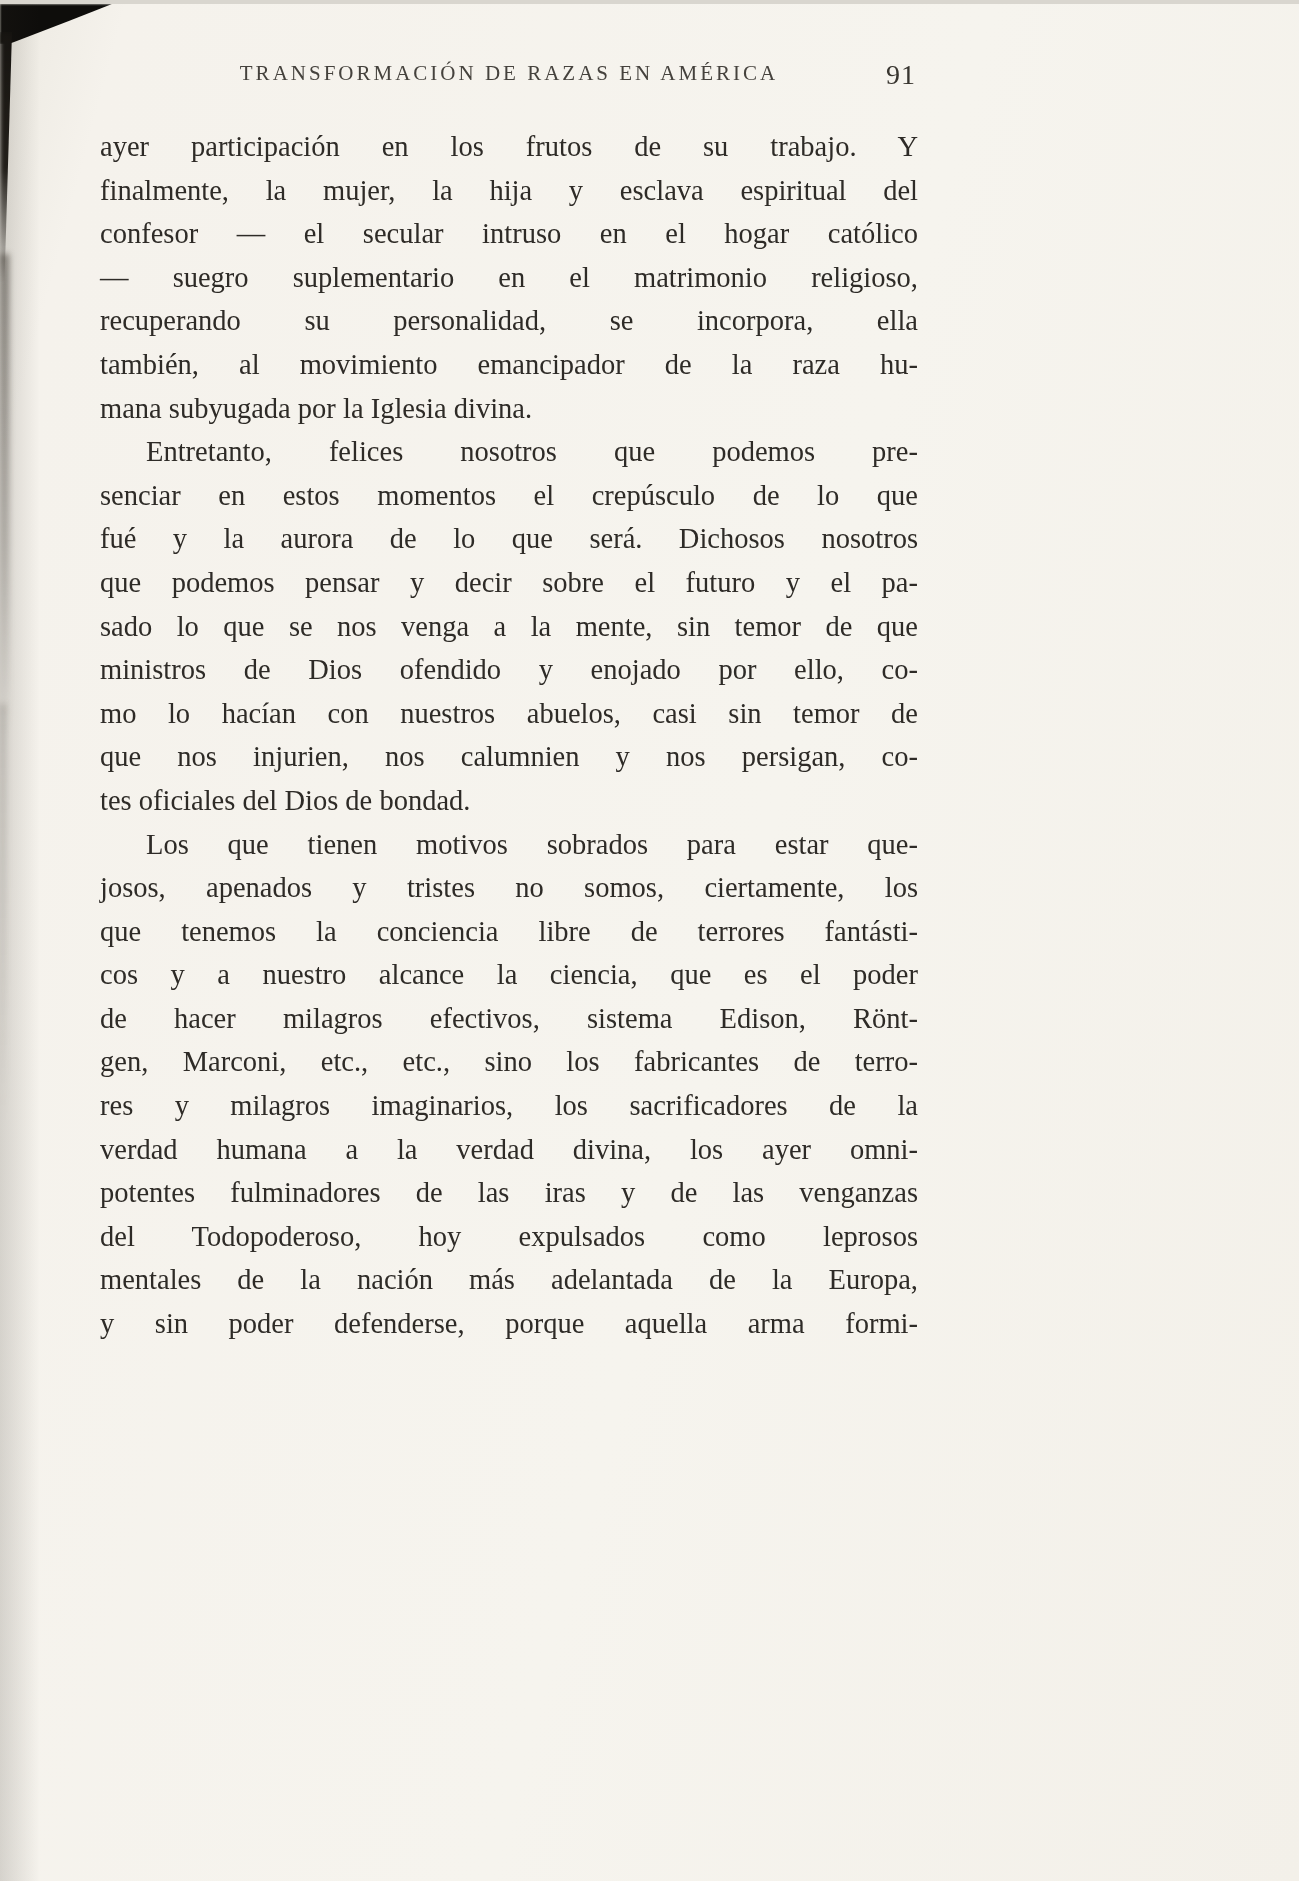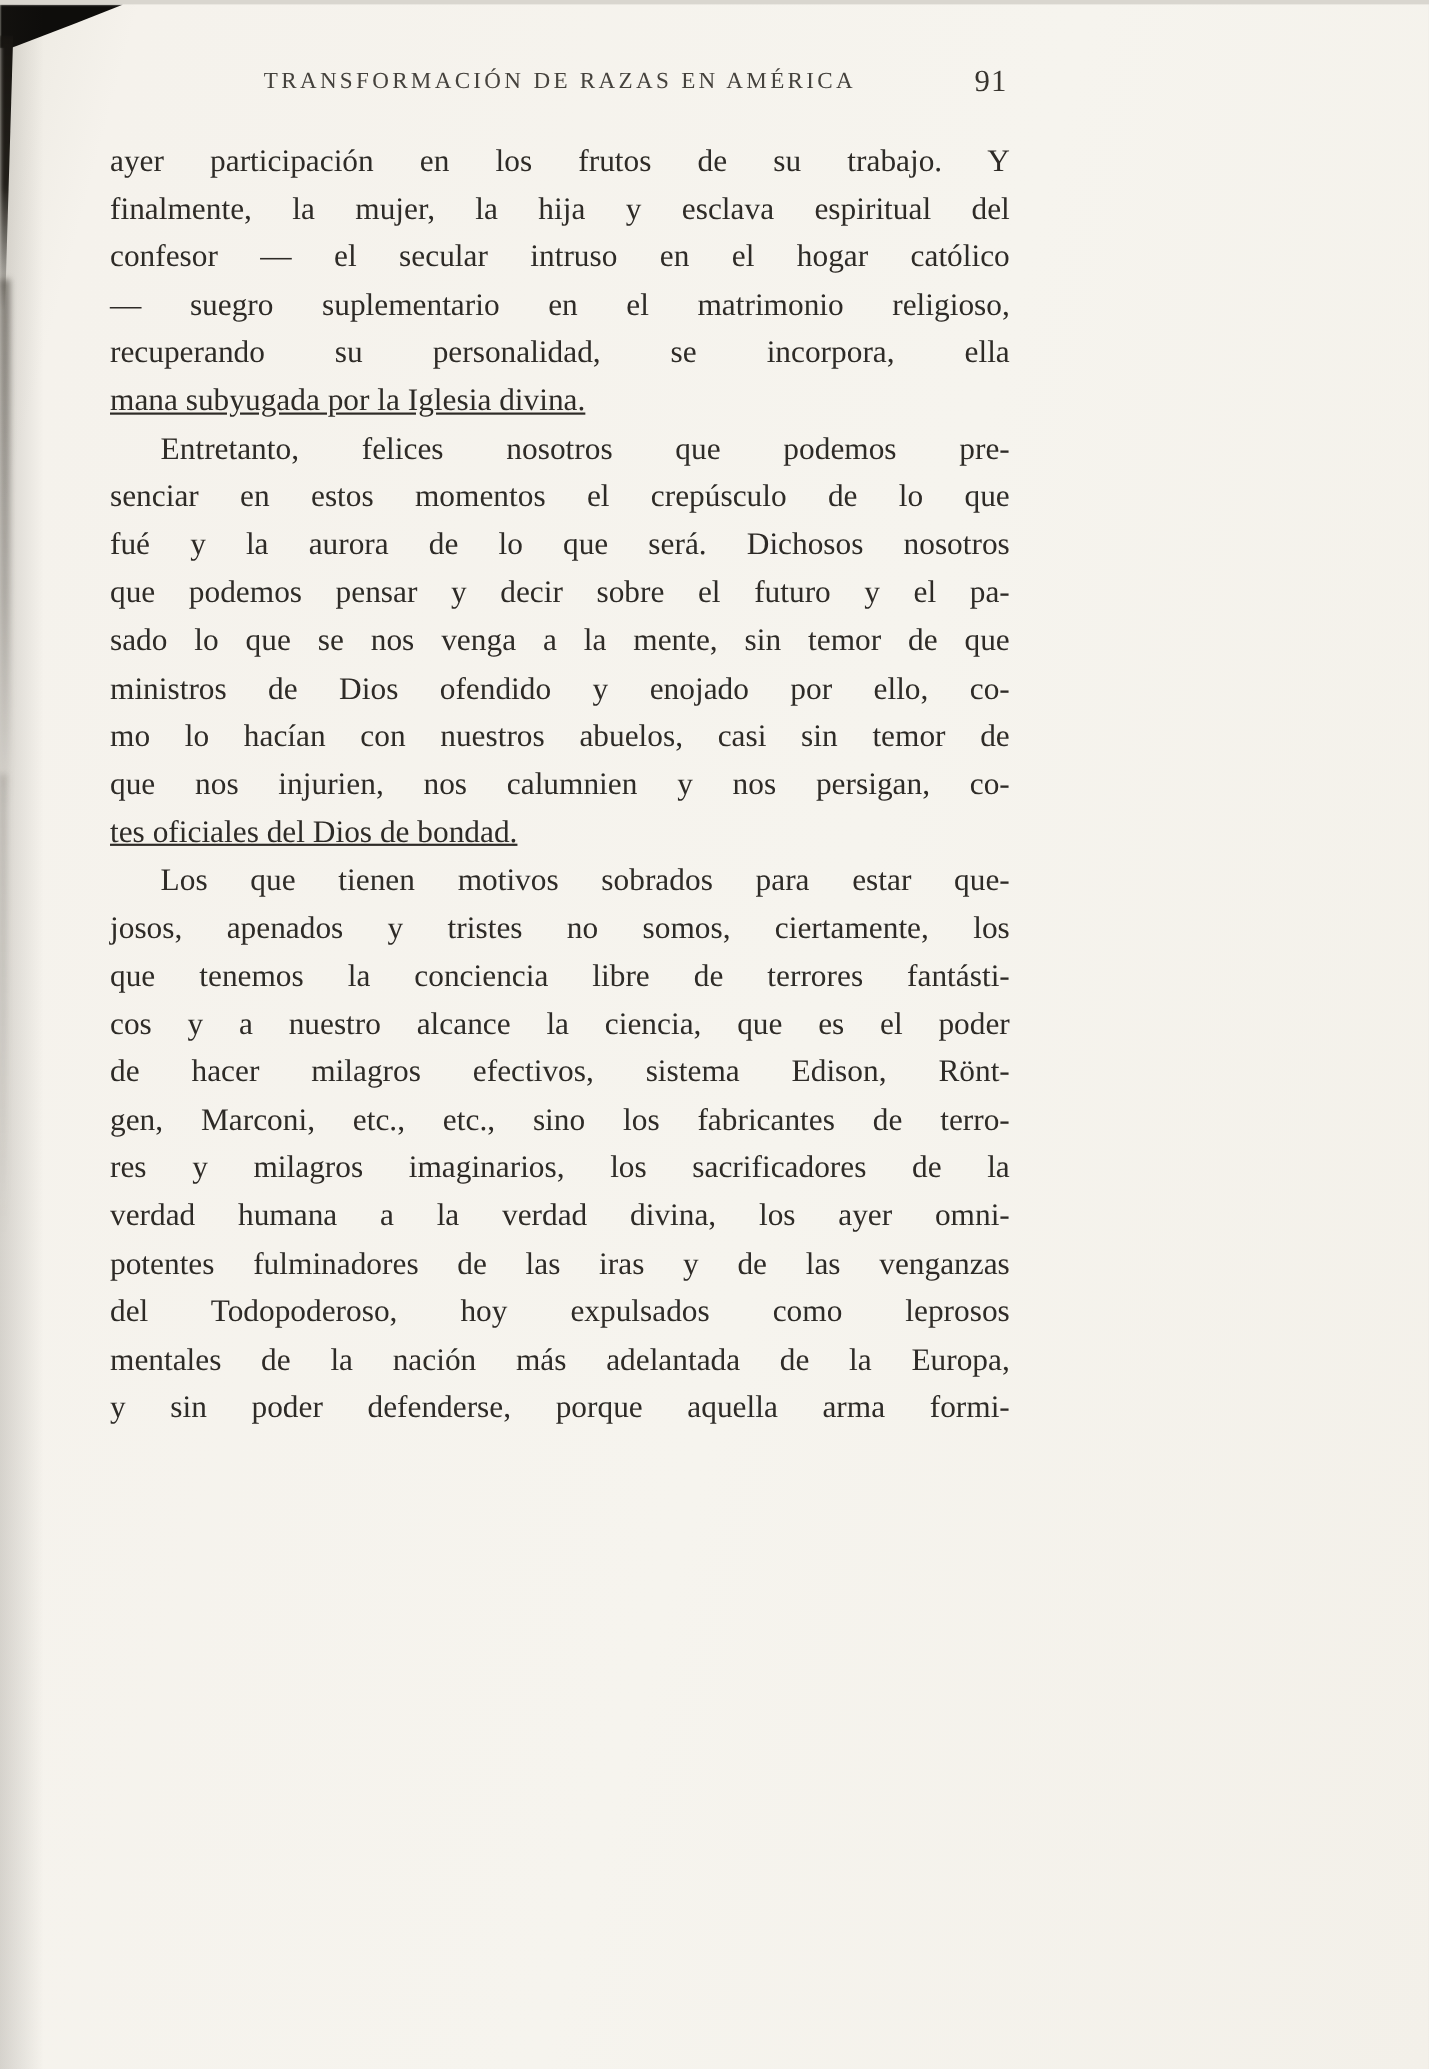--- a/index.html
+++ b/index.html
@@ -59,21 +59,21 @@
     font-size:28.5px; line-height:43.6px;
     color:#2e2b27;
   }
   .line {
     text-align:justify;
     text-align-last:justify;
     height:43.6px;
     overflow:visible;
     white-space:normal;
   }
-  .line.last { text-align-last:left;text-decoration:underline; }
+  .line.last { text-align-last:left; }
   .line.indent { text-indent:46px; }
 </style>
 </head>
 <body>
 
 <div class="page">
 
   <div class="corner-mark"></div>
   <div class="binding-strip"></div>
   <div class="binding-smudge-1"></div>
@@ -84,20 +84,21 @@
     <span>TRANSFORMACIÓN DE RAZAS EN AMÉRICA</span>
     <span class="page-number">91</span>
   </div>
 
   <div class="text-block" id="text-block">
       <div class="line">ayer participación en los frutos de su trabajo. Y</div>
       <div class="line">finalmente, la mujer, la hija y esclava espiritual del</div>
       <div class="line">confesor — el secular intruso en el hogar católico</div>
       <div class="line">— suegro suplementario en el matrimonio religioso,</div>
       <div class="line">recuperando su personalidad, se incorpora, ella</div>
+      <div class="line">también, al movimiento emancipador de la raza hu-</div>
       <div class="line last">mana subyugada por la Iglesia divina.</div>
       <div class="line indent">Entretanto, felices nosotros que podemos pre-</div>
       <div class="line">senciar en estos momentos el crepúsculo de lo que</div>
       <div class="line">fué y la aurora de lo que será. Dichosos nosotros</div>
       <div class="line">que podemos pensar y decir sobre el futuro y el pa-</div>
       <div class="line">sado lo que se nos venga a la mente, sin temor de que</div>
       <div class="line">ministros de Dios ofendido y enojado por ello, co-</div>
       <div class="line">mo lo hacían con nuestros abuelos, casi sin temor de</div>
       <div class="line">que nos injurien, nos calumnien y nos persigan, co-</div>
       <div class="line last">tes oficiales del Dios de bondad.</div>

